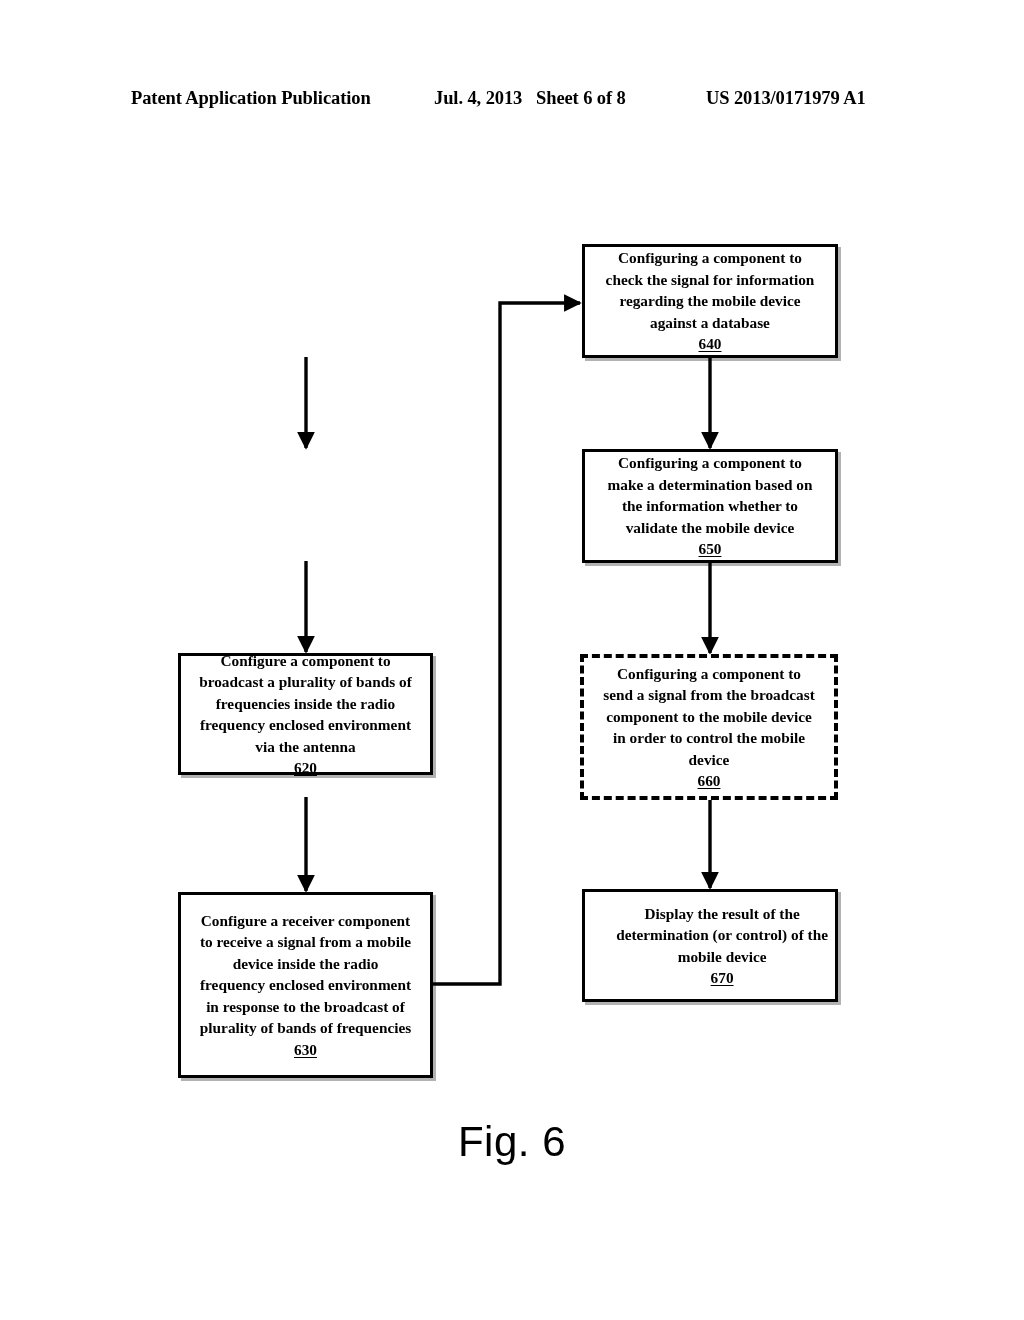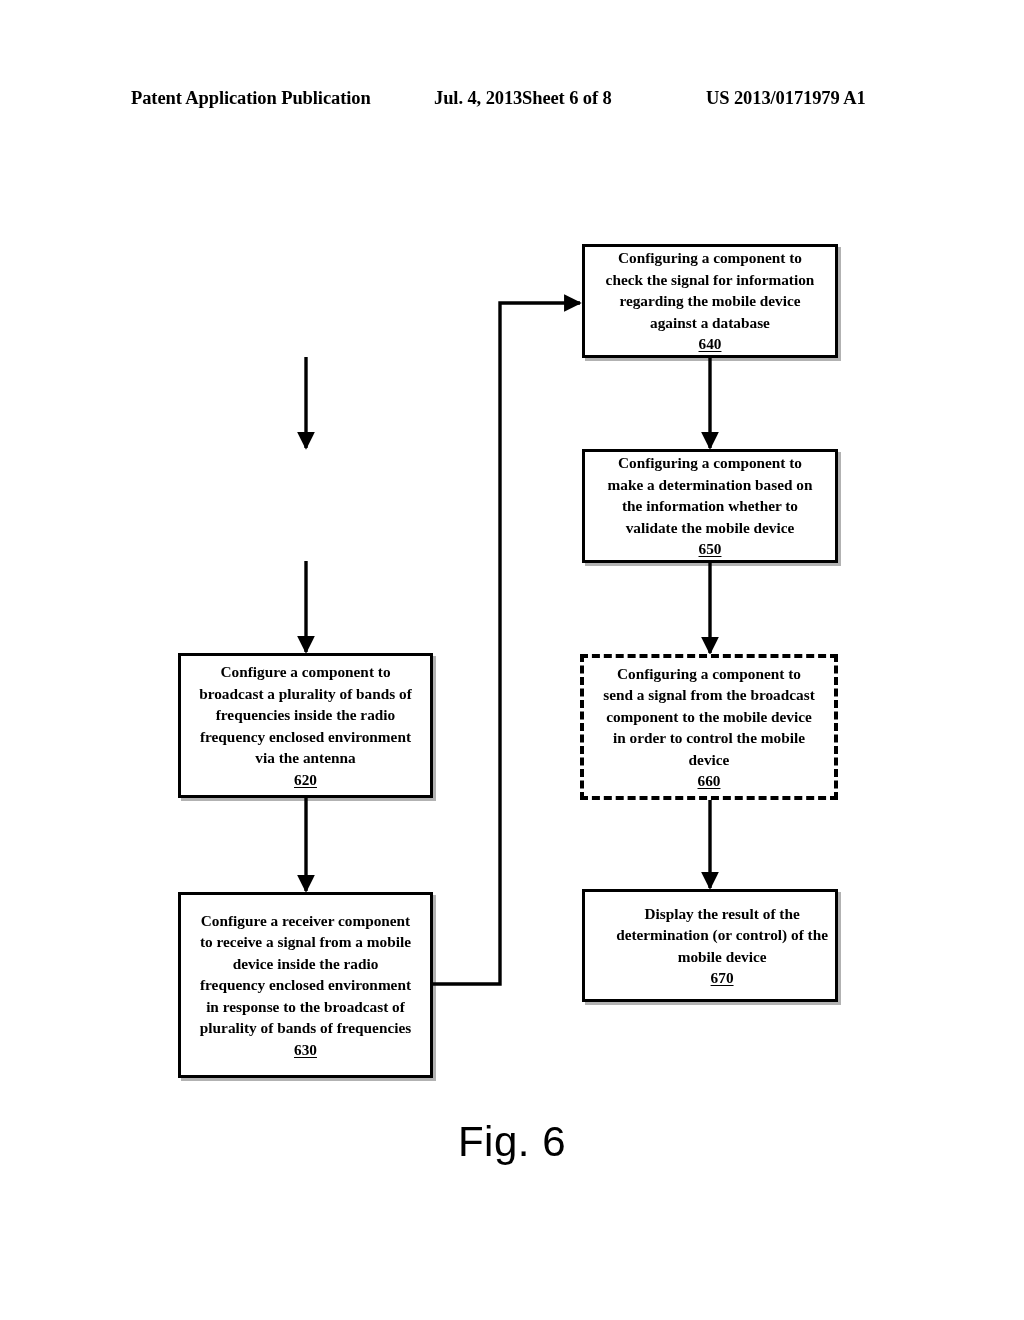--- a/index.html
+++ b/index.html
@@ -30,21 +30,21 @@
     display: flex;
     align-items: center;
     font-family: "Liberation Serif", serif;
     font-weight: bold;
     font-size: 18.5px;
     letter-spacing: -0.1px;
     white-space: nowrap;
   }
   #header .h-pub    { position: absolute; left: 131px; }
   #header .h-date   { position: absolute; left: 434px; }
-  #header .h-sheet  { position: absolute; left: 522px; text-align: right; }
+  #header .h-sheet  { position: absolute; left: 536px; text-align: right; }
   #header .h-number { position: absolute; left: 706px; }
 
   
   .node {
     position: absolute;
     box-sizing: border-box;
     background: #ffffff;
     display: flex;
     align-items: center;
     justify-content: center;
@@ -123,21 +123,21 @@
 
     <line x1="710" y1="358" x2="710" y2="448" stroke="#000000" stroke-width="3.4" marker-end="url(#arrow)"></line>
 
     <line x1="710" y1="563" x2="710" y2="653" stroke="#000000" stroke-width="3.4" marker-end="url(#arrow)"></line>
 
     <line x1="710" y1="800" x2="710" y2="888" stroke="#000000" stroke-width="3.4" marker-end="url(#arrow)"></line>
   </svg>
 
 
 
-  <div class="node solid" style="left:178px; top:653px; width:255px; height:145px;">
+  <div class="node solid" style="left:178px; top:653px; width:255px; height:122px;">
     <div class="node-text">
       <span>Configure a component to
 broadcast a plurality of bands of
 frequencies inside the radio
 frequency enclosed environment
 via the antenna</span>
       <span class="node-ref">620</span>
     </div>
   </div>
 

